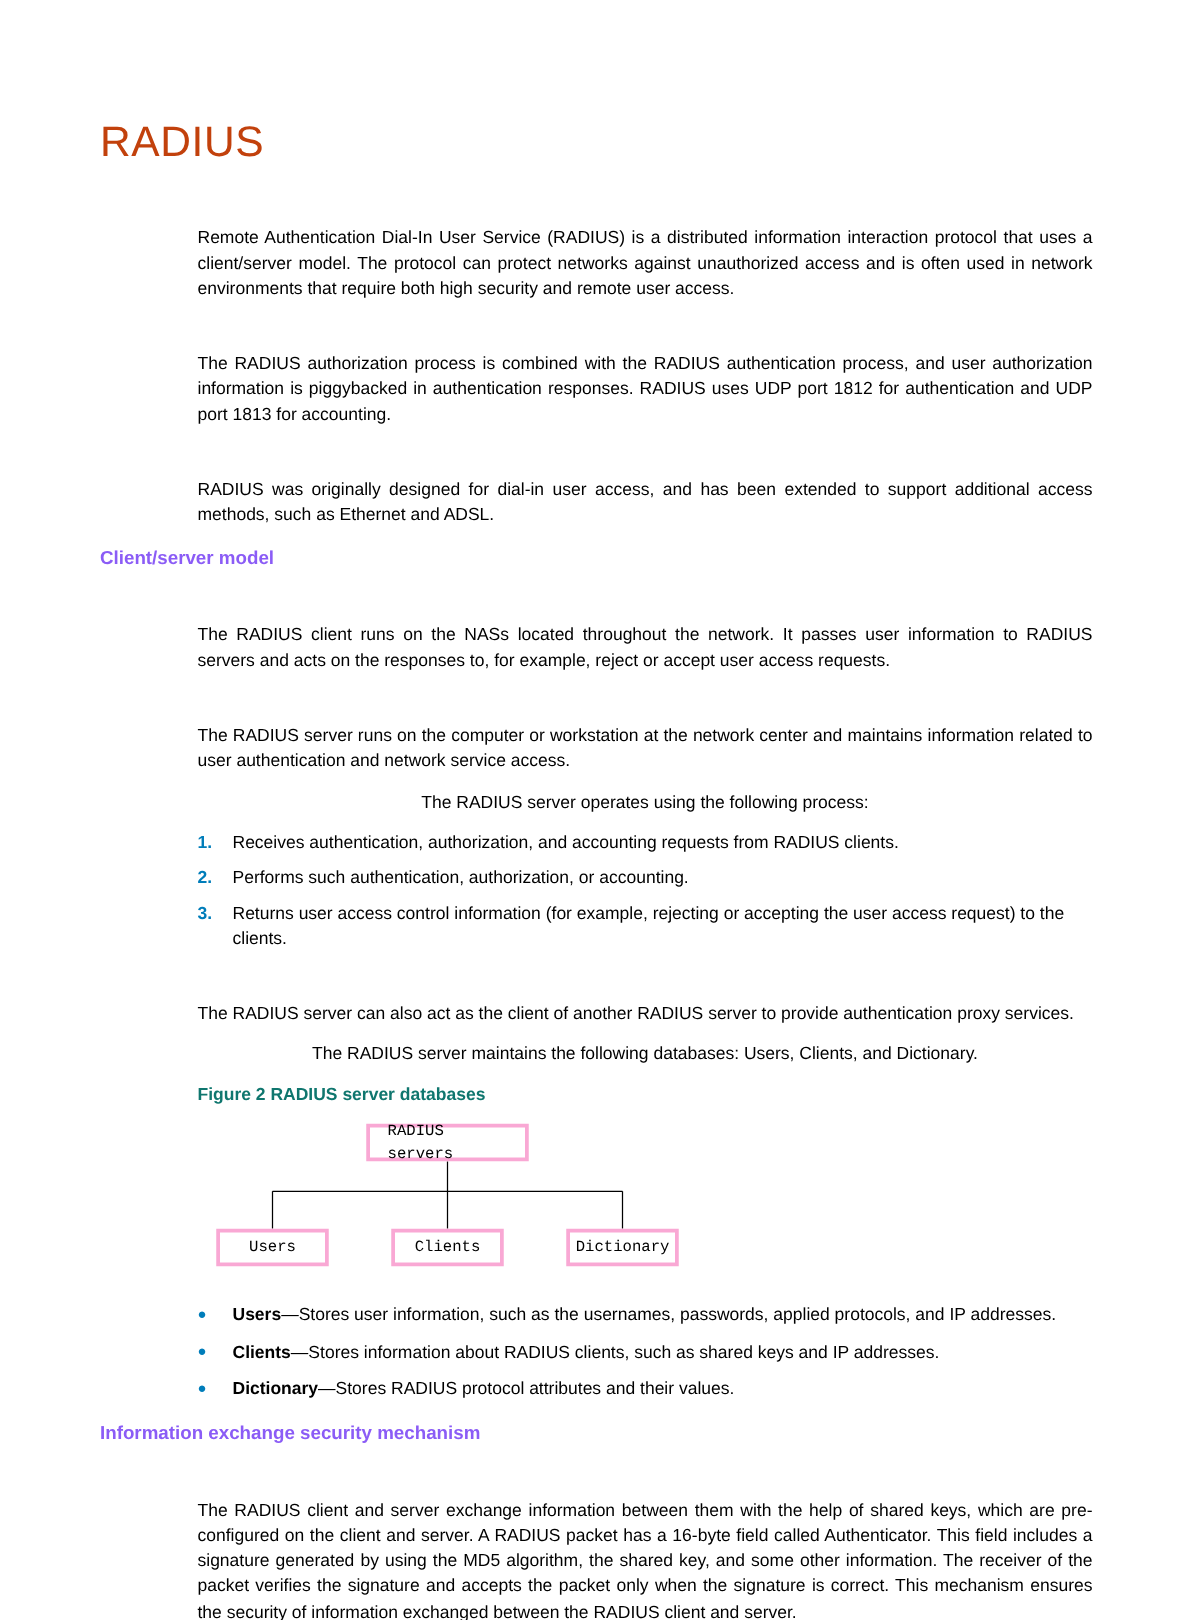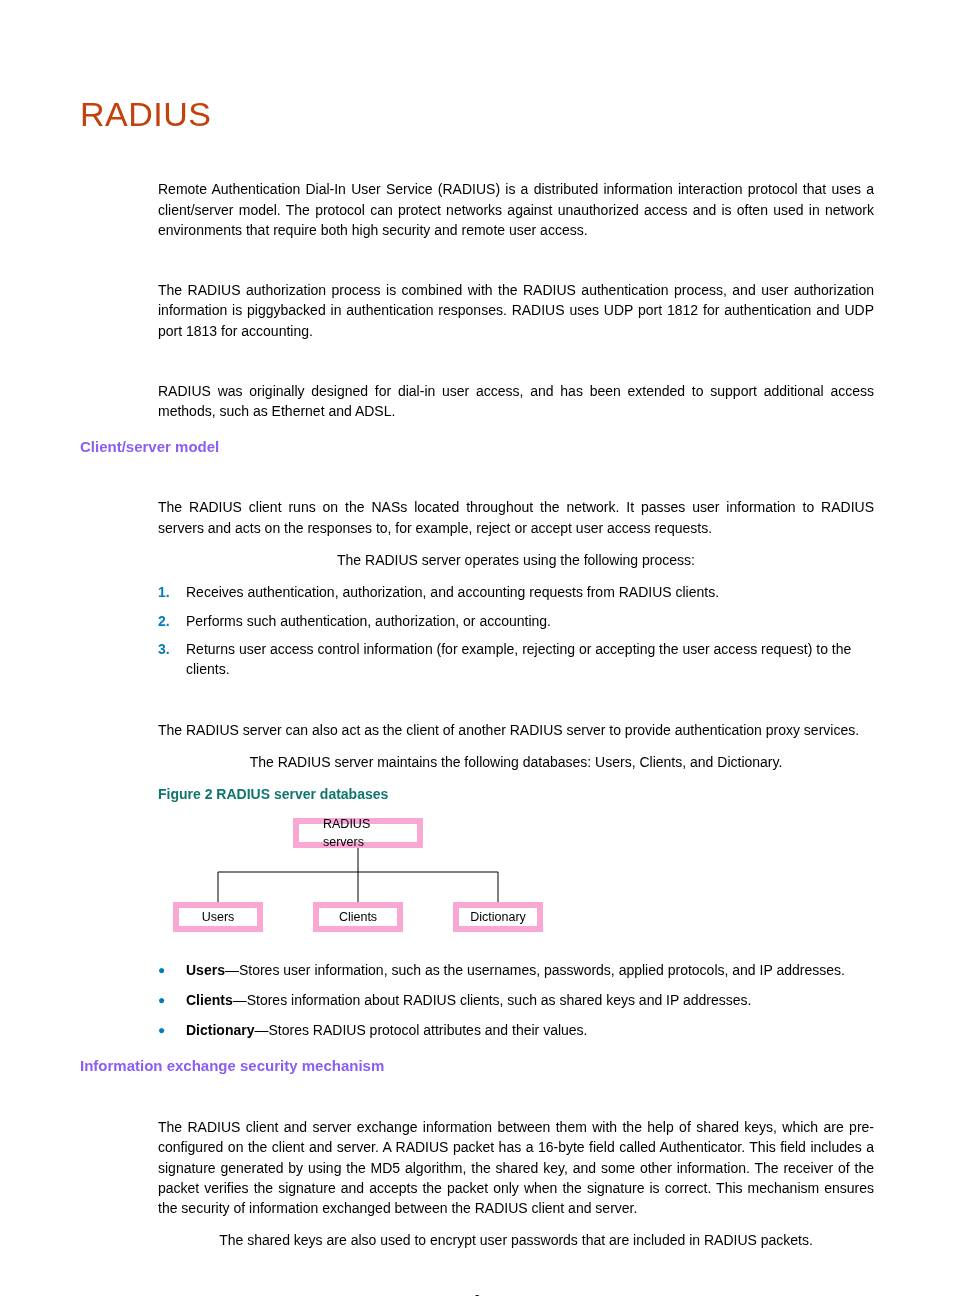--- a/index.html
+++ b/index.html
@@ -81,28 +81,29 @@
   ul.bullets li .txt { flex: 1; }
   b { font-weight: 700; }
   .diagram {
     margin: 8px 0 16px 78px;
     position: relative;
     width: 420px;
     height: 130px;
   }
   .box {
     position: absolute;
-    border: 6px solid #f9a8d4;
+    border: 3px solid #f9a8d4;
     background: #fff;
     font-size: 12.5px;
     display: flex;
     align-items: center;
     justify-content: center;
-    padding: 6px 24px;
+    padding: 6px 14px;
     box-sizing: border-box;
+    font-family: Liberation Mono, monospace;
   }
   .page-num {
     text-align: center;
     font-size: 13px;
     margin-top: 40px;
   }
   svg { position: absolute; top:0; left:0; }
 </style>
 </head>
 <body>
@@ -112,20 +113,21 @@
 <div class="indent">
   <p class="justify">Remote Authentication Dial-In User Service (RADIUS) is a distributed information interaction protocol that uses a client/server model. The protocol can protect networks against unauthorized access and is often used in network environments that require both high security and remote user access.</p>
   <p class="justify">The RADIUS authorization process is combined with the RADIUS authentication process, and user authorization information is piggybacked in authentication responses. RADIUS uses UDP port 1812 for authentication and UDP port 1813 for accounting.</p>
   <p class="justify">RADIUS was originally designed for dial-in user access, and has been extended to support additional access methods, such as Ethernet and ADSL.</p>
 </div>
 
 <h2>Client/server model</h2>
 
 <div class="indent">
   <p class="justify">The RADIUS client runs on the NASs located throughout the network. It passes user information to RADIUS servers and acts on the responses to, for example, reject or accept user access requests.</p>
+  <p class="justify">The RADIUS server runs on the computer or workstation at the network center and maintains information related to user authentication and network service access.</p>
   <p>The RADIUS server operates using the following process:</p>
 </div>
 
 <ol class="steps">
   <li>
       <span class="num">1.</span>
       <span>Receives authentication, authorization, and accounting requests from RADIUS clients.</span>
     </li>
   <li>
       <span class="num">2.</span>

